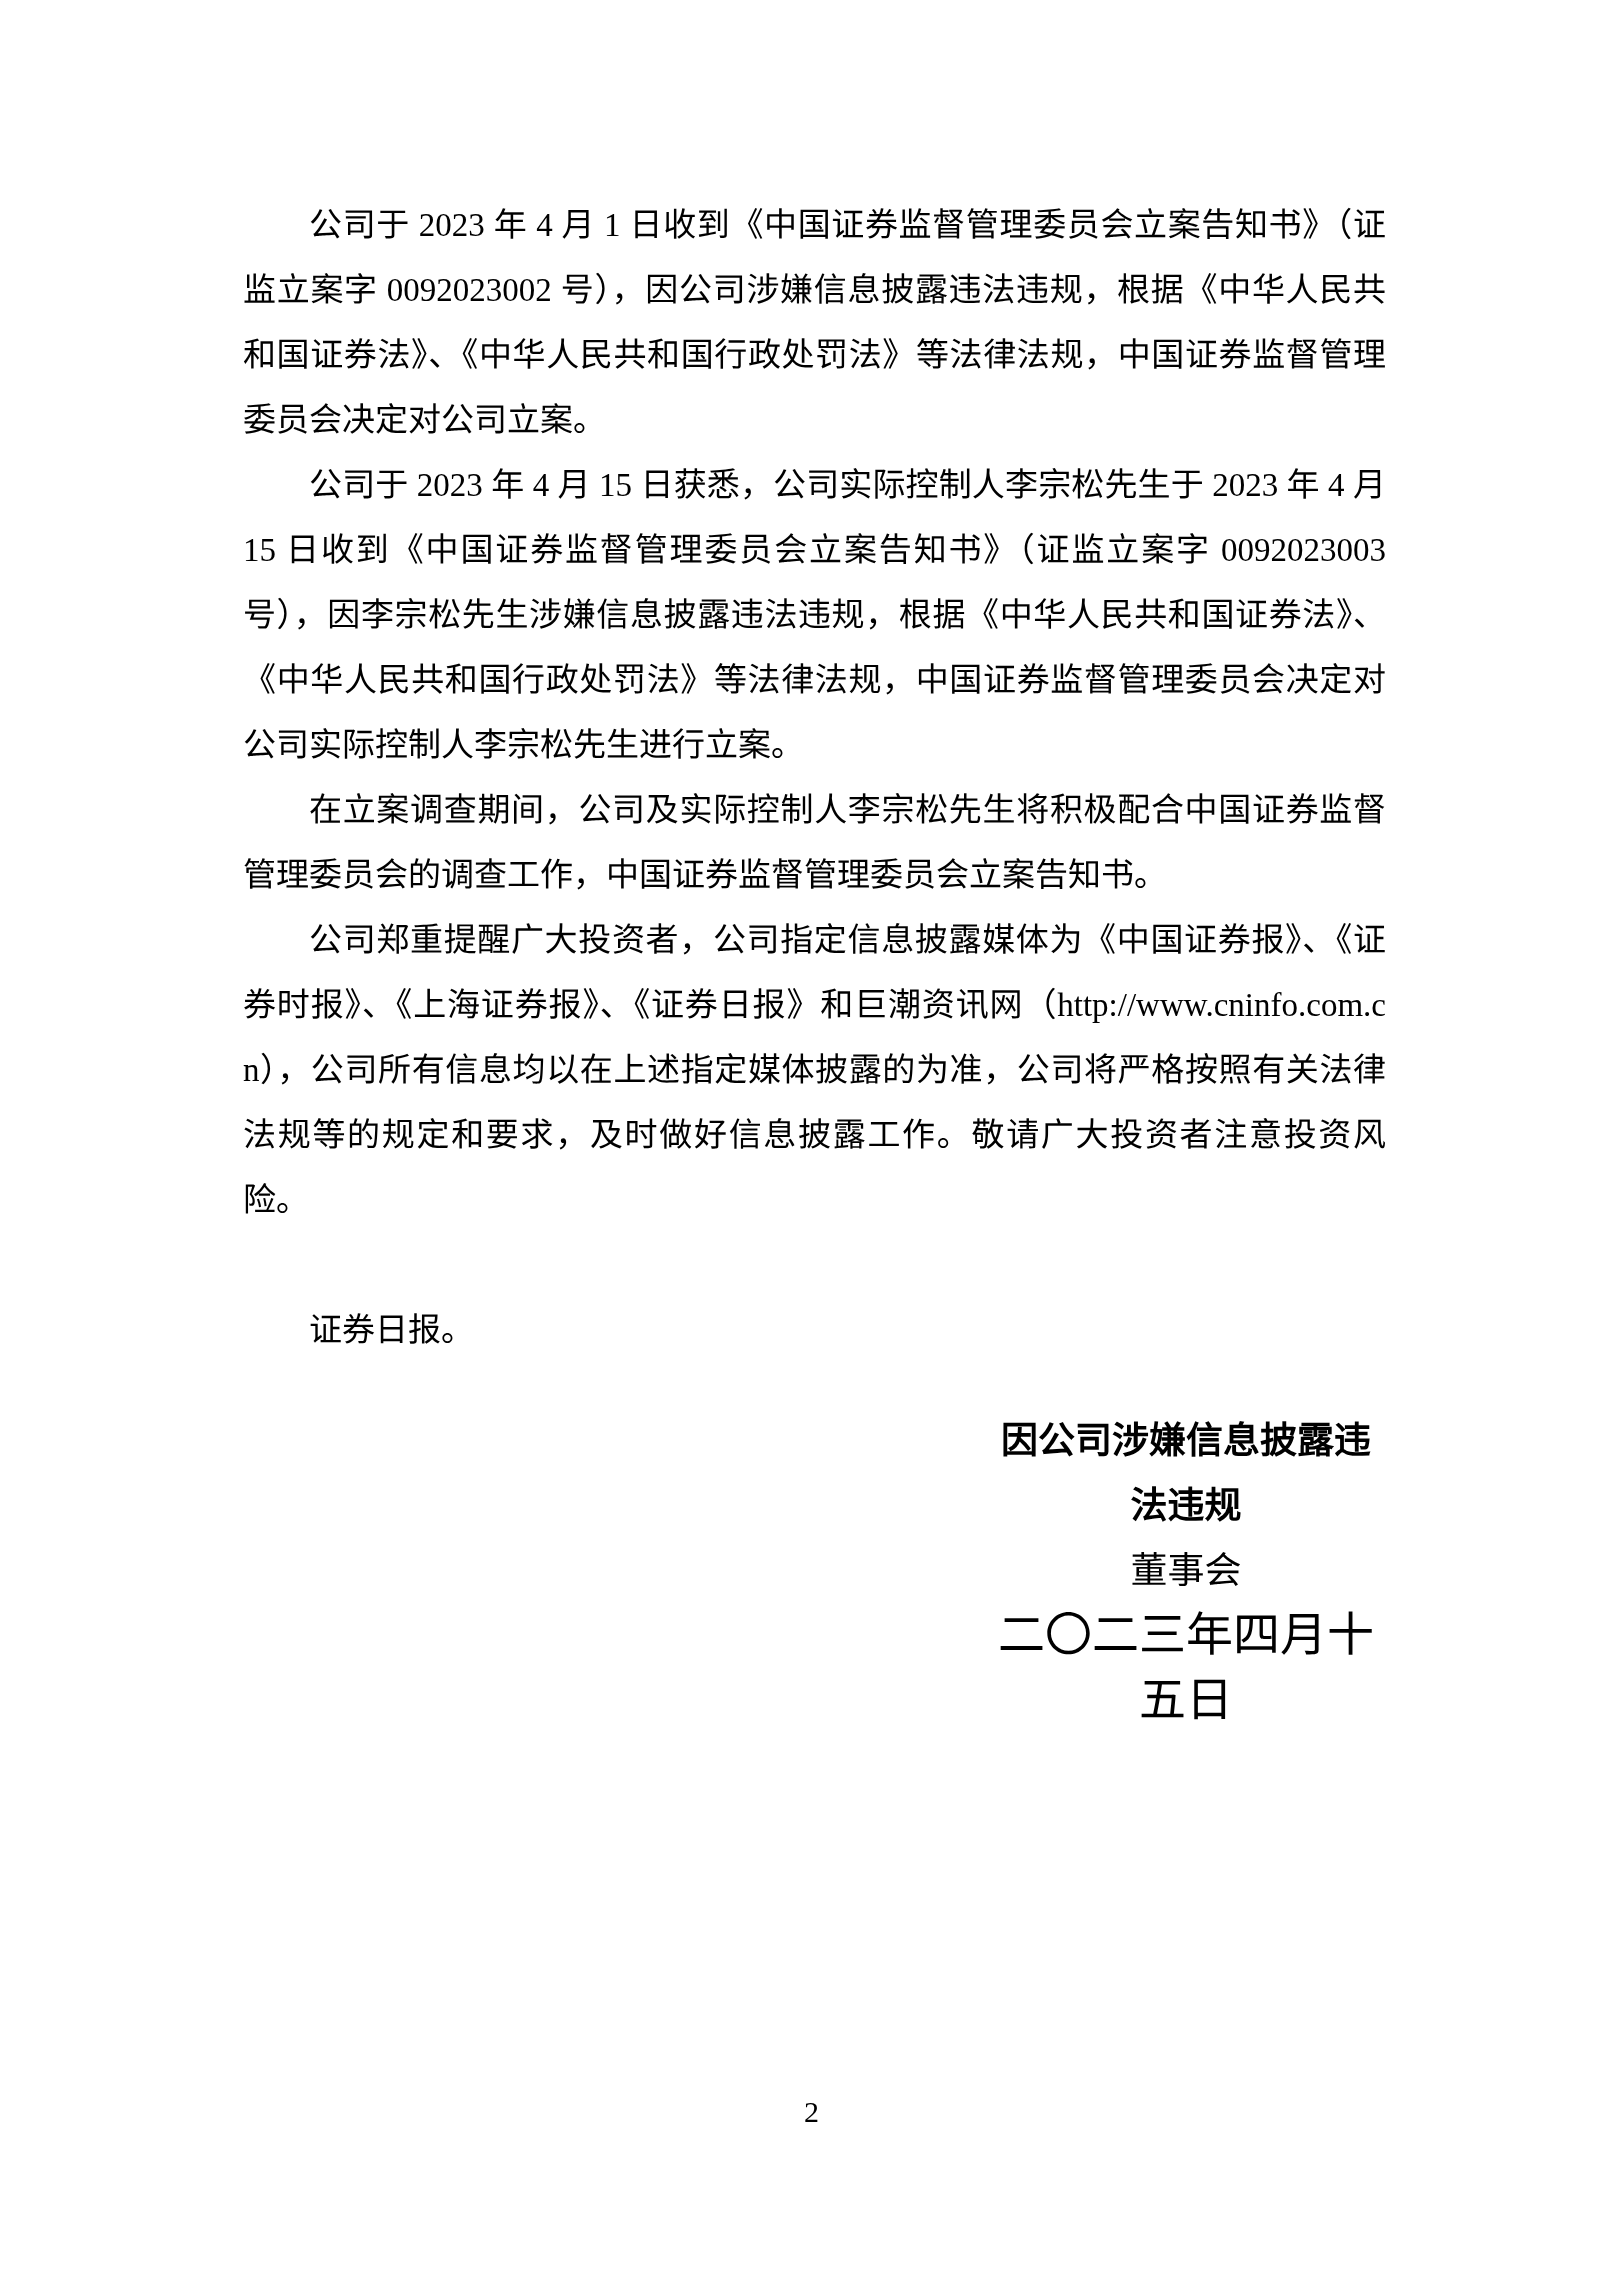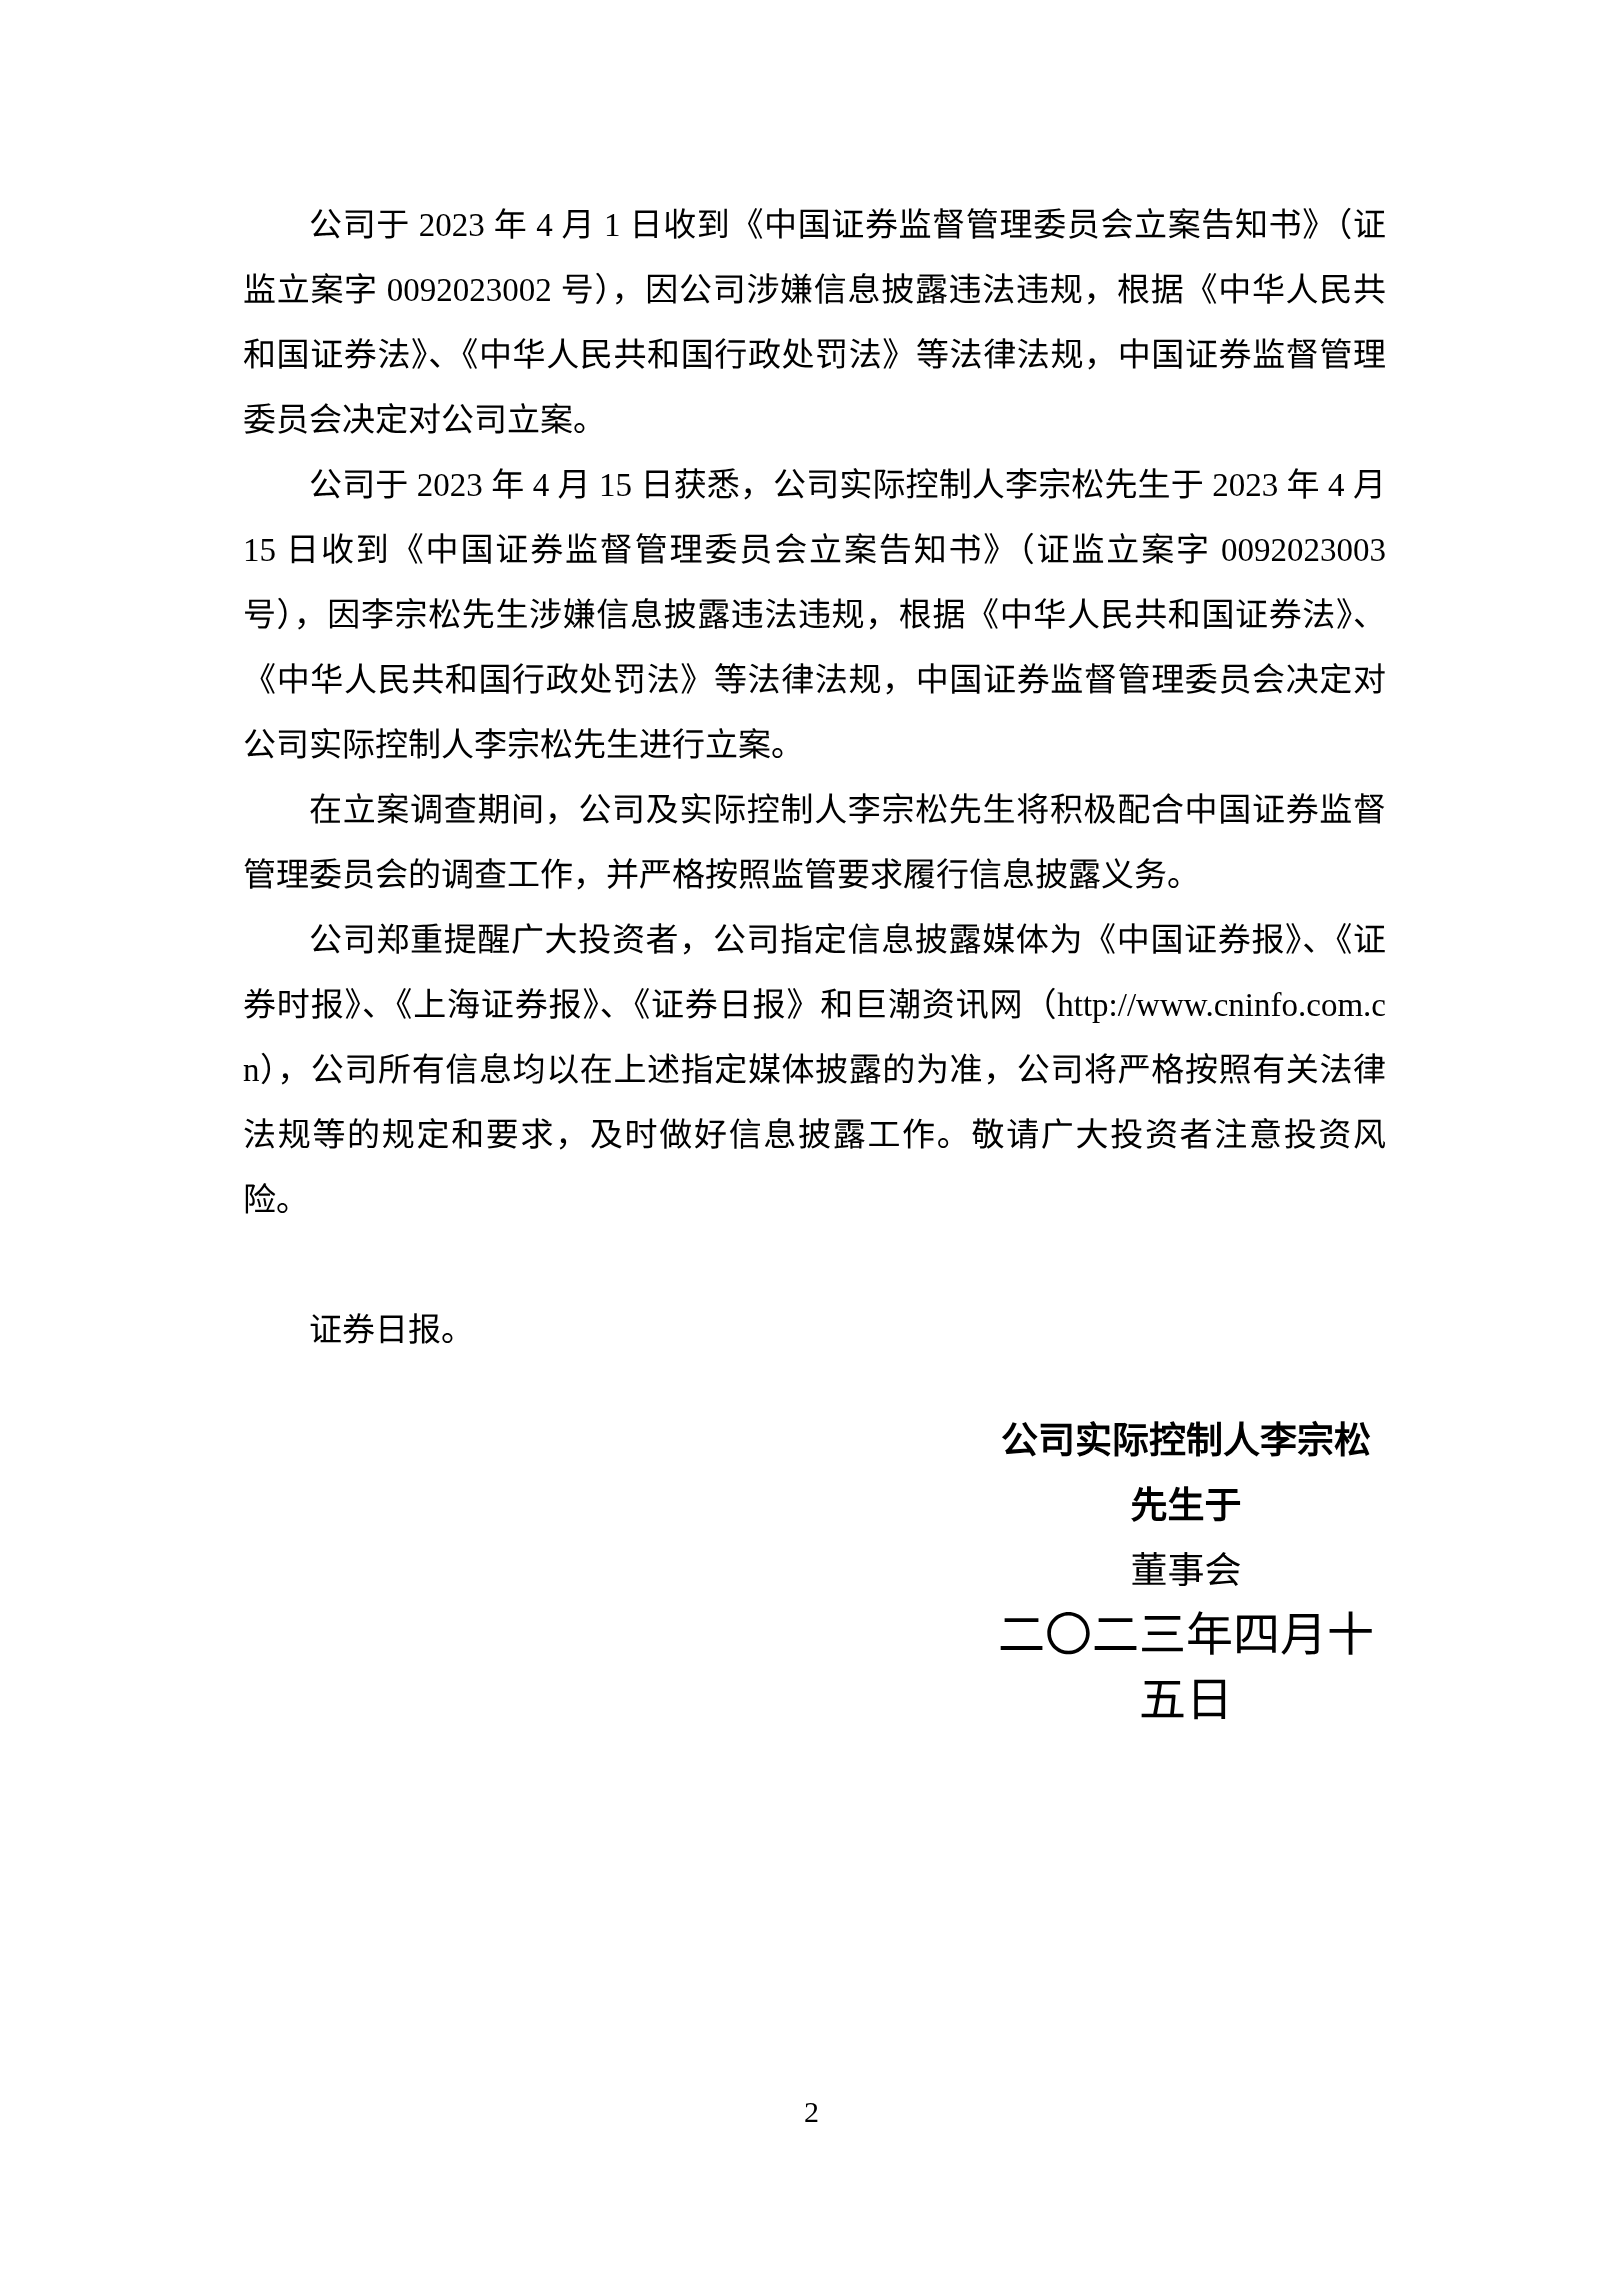--- a/index.html
+++ b/index.html
@@ -74,27 +74,27 @@
   }
 </style>
 </head>
 <body>
 
 <div class="page">
 
   <div class="content">
     <p class="body-para">公司于 2023 年 4 月 1 日收到《中国证券监督管理委员会立案告知书》（证监立案字 0092023002 号），因公司涉嫌信息披露违法违规，根据《中华人民共和国证券法》、《中华人民共和国行政处罚法》等法律法规，中国证券监督管理委员会决定对公司立案。</p>
     <p class="body-para">公司于 2023 年 4 月 15 日获悉，公司实际控制人李宗松先生于 2023 年 4 月 15 日收到《中国证券监督管理委员会立案告知书》（证监立案字 0092023003 号），因李宗松先生涉嫌信息披露违法违规，根据《中华人民共和国证券法》、《中华人民共和国行政处罚法》等法律法规，中国证券监督管理委员会决定对公司实际控制人李宗松先生进行立案。</p>
-    <p class="body-para">在立案调查期间，公司及实际控制人李宗松先生将积极配合中国证券监督管理委员会的调查工作，并严格按照监管要求履行信息披露义务。</p>
+    <p class="body-para">在立案调查期间，公司及实际控制人李宗松先生将积极配合中国证券监督管理委员会的调查工作，中国证券监督管理委员会立案告知书。</p>
     <p class="body-para">公司郑重提醒广大投资者，公司指定信息披露媒体为《中国证券报》、《证券时报》、《上海证券报》、《证券日报》和巨潮资讯网（http://www.cninfo.com.cn），公司所有信息均以在上述指定媒体披露的为准，公司将严格按照有关法律法规等的规定和要求，及时做好信息披露工作。敬请广大投资者注意投资风险。</p>
     <p class="closing-para">证券日报。</p>
   </div>
 
   <div class="signature-block">
-    <div class="sig-company">公司实际控制人李宗松先生于</div>
+    <div class="sig-company">因公司涉嫌信息披露违法违规</div>
     <div class="sig-board">董事会</div>
     <div class="sig-date">二〇二三年四月十五日</div>
   </div>
 
   <div class="page-number">2</div>
 
 </div>
 
 
 </body></html>

